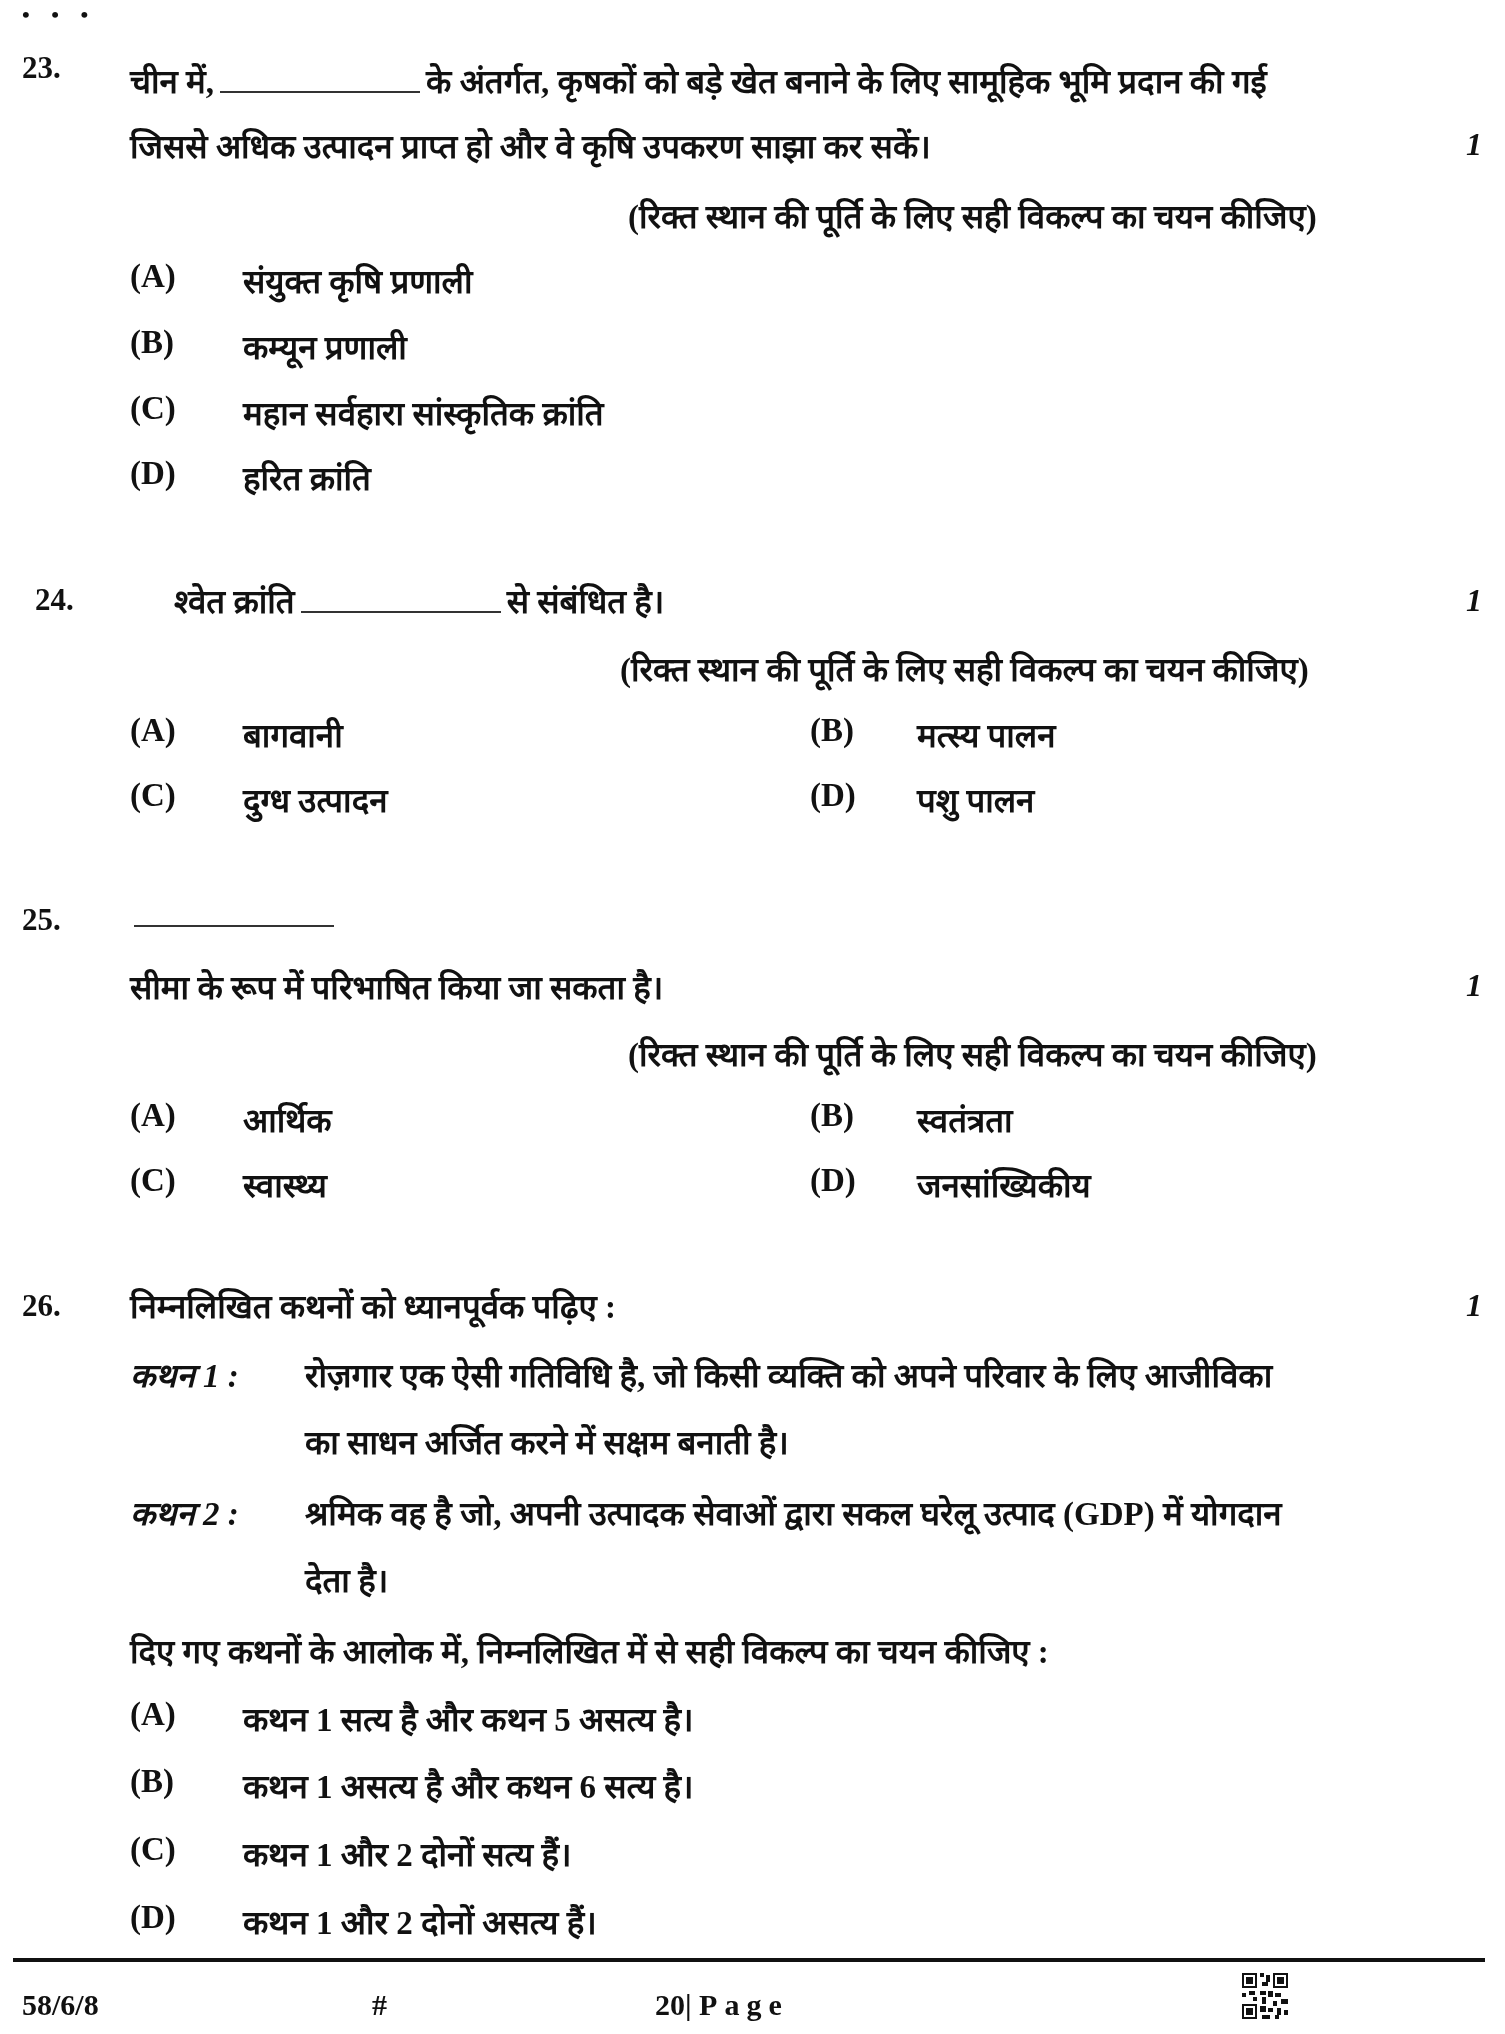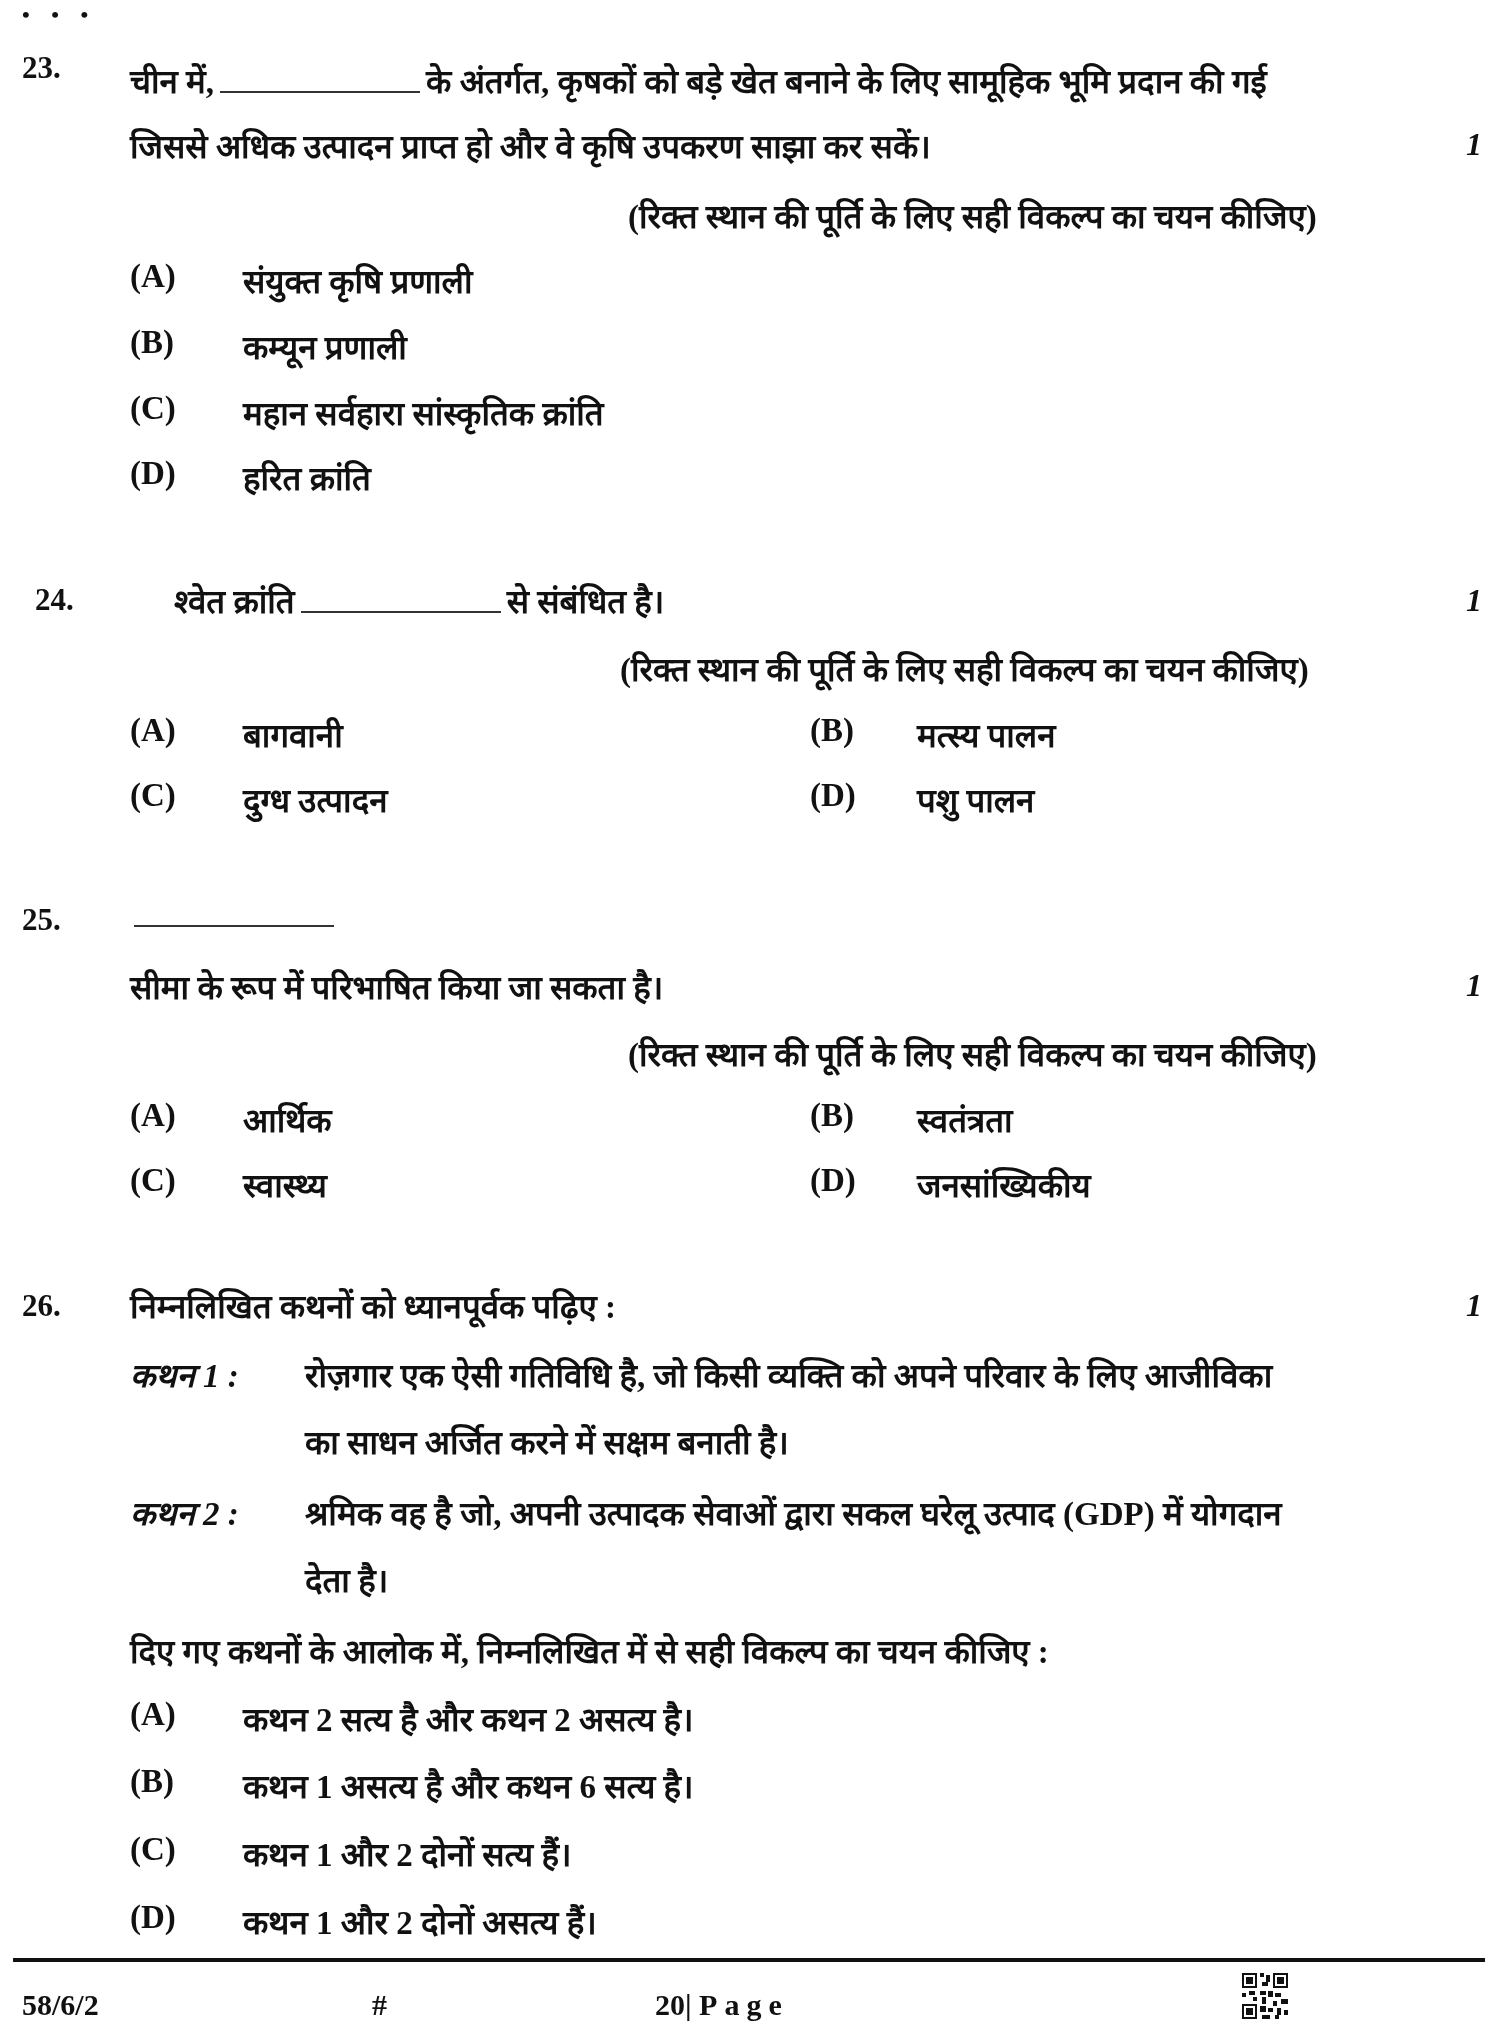--- a/index.html
+++ b/index.html
@@ -89,31 +89,31 @@
   <div class="abs txt" style="left:305px; top:1352px;">रोज़गार एक ऐसी गतिविधि है, जो किसी व्यक्ति को अपने परिवार के लिए आजीविका</div>
   <div class="abs txt" style="left:305px; top:1419px;">का साधन अर्जित करने में सक्षम बनाती है।</div>
 
   <div class="abs txt italic" style="left:130px; top:1490px;">कथन 2 :</div>
   <div class="abs txt" style="left:305px; top:1490px;">श्रमिक वह है जो, अपनी उत्पादक सेवाओं द्वारा सकल घरेलू उत्पाद (GDP) में योगदान</div>
   <div class="abs txt" style="left:305px; top:1557px;">देता है।</div>
 
   <div class="abs txt" style="left:130px; top:1628px;">दिए गए कथनों के आलोक में, निम्नलिखित में से सही विकल्प का चयन कीजिए :</div>
 
   <div class="abs optlabel" style="left:130px; top:1696px;">(A)</div>
-  <div class="abs txt" style="left:243px; top:1696px;">कथन 2 सत्य है और कथन 2 असत्य है।</div>
+  <div class="abs txt" style="left:243px; top:1696px;">कथन 1 सत्य है और कथन 5 असत्य है।</div>
   <div class="abs optlabel" style="left:130px; top:1763px;">(B)</div>
   <div class="abs txt" style="left:243px; top:1763px;">कथन 1 असत्य है और कथन 6 सत्य है।</div>
   <div class="abs optlabel" style="left:130px; top:1831px;">(C)</div>
   <div class="abs txt" style="left:243px; top:1831px;">कथन 1 और 2 दोनों सत्य हैं।</div>
   <div class="abs optlabel" style="left:130px; top:1899px;">(D)</div>
   <div class="abs txt" style="left:243px; top:1899px;">कथन 1 और 2 दोनों असत्य हैं।</div>
 </section>
 
 <div class="rule"></div>
-<div class="abs footer" style="left:22px; top:1988px;">58/6/2</div>
+<div class="abs footer" style="left:22px; top:1988px;">58/6/8</div>
 <div class="abs footer" style="left:372px; top:1988px;">#</div>
 <div class="abs footer" style="left:655px; top:1988px;">
   <span>20|</span>
   <span class="page-word">Page</span>
 </div>
 <svg class="qr" viewBox="0 0 21 21" shape-rendering="crispEdges">
   <rect x="0" y="0" width="21" height="21" fill="#fff"></rect>
   <g fill="#111">
     <rect x="0" y="0" width="7" height="7"></rect>
       <rect x="1" y="1" width="5" height="5" fill="#fff"></rect>

